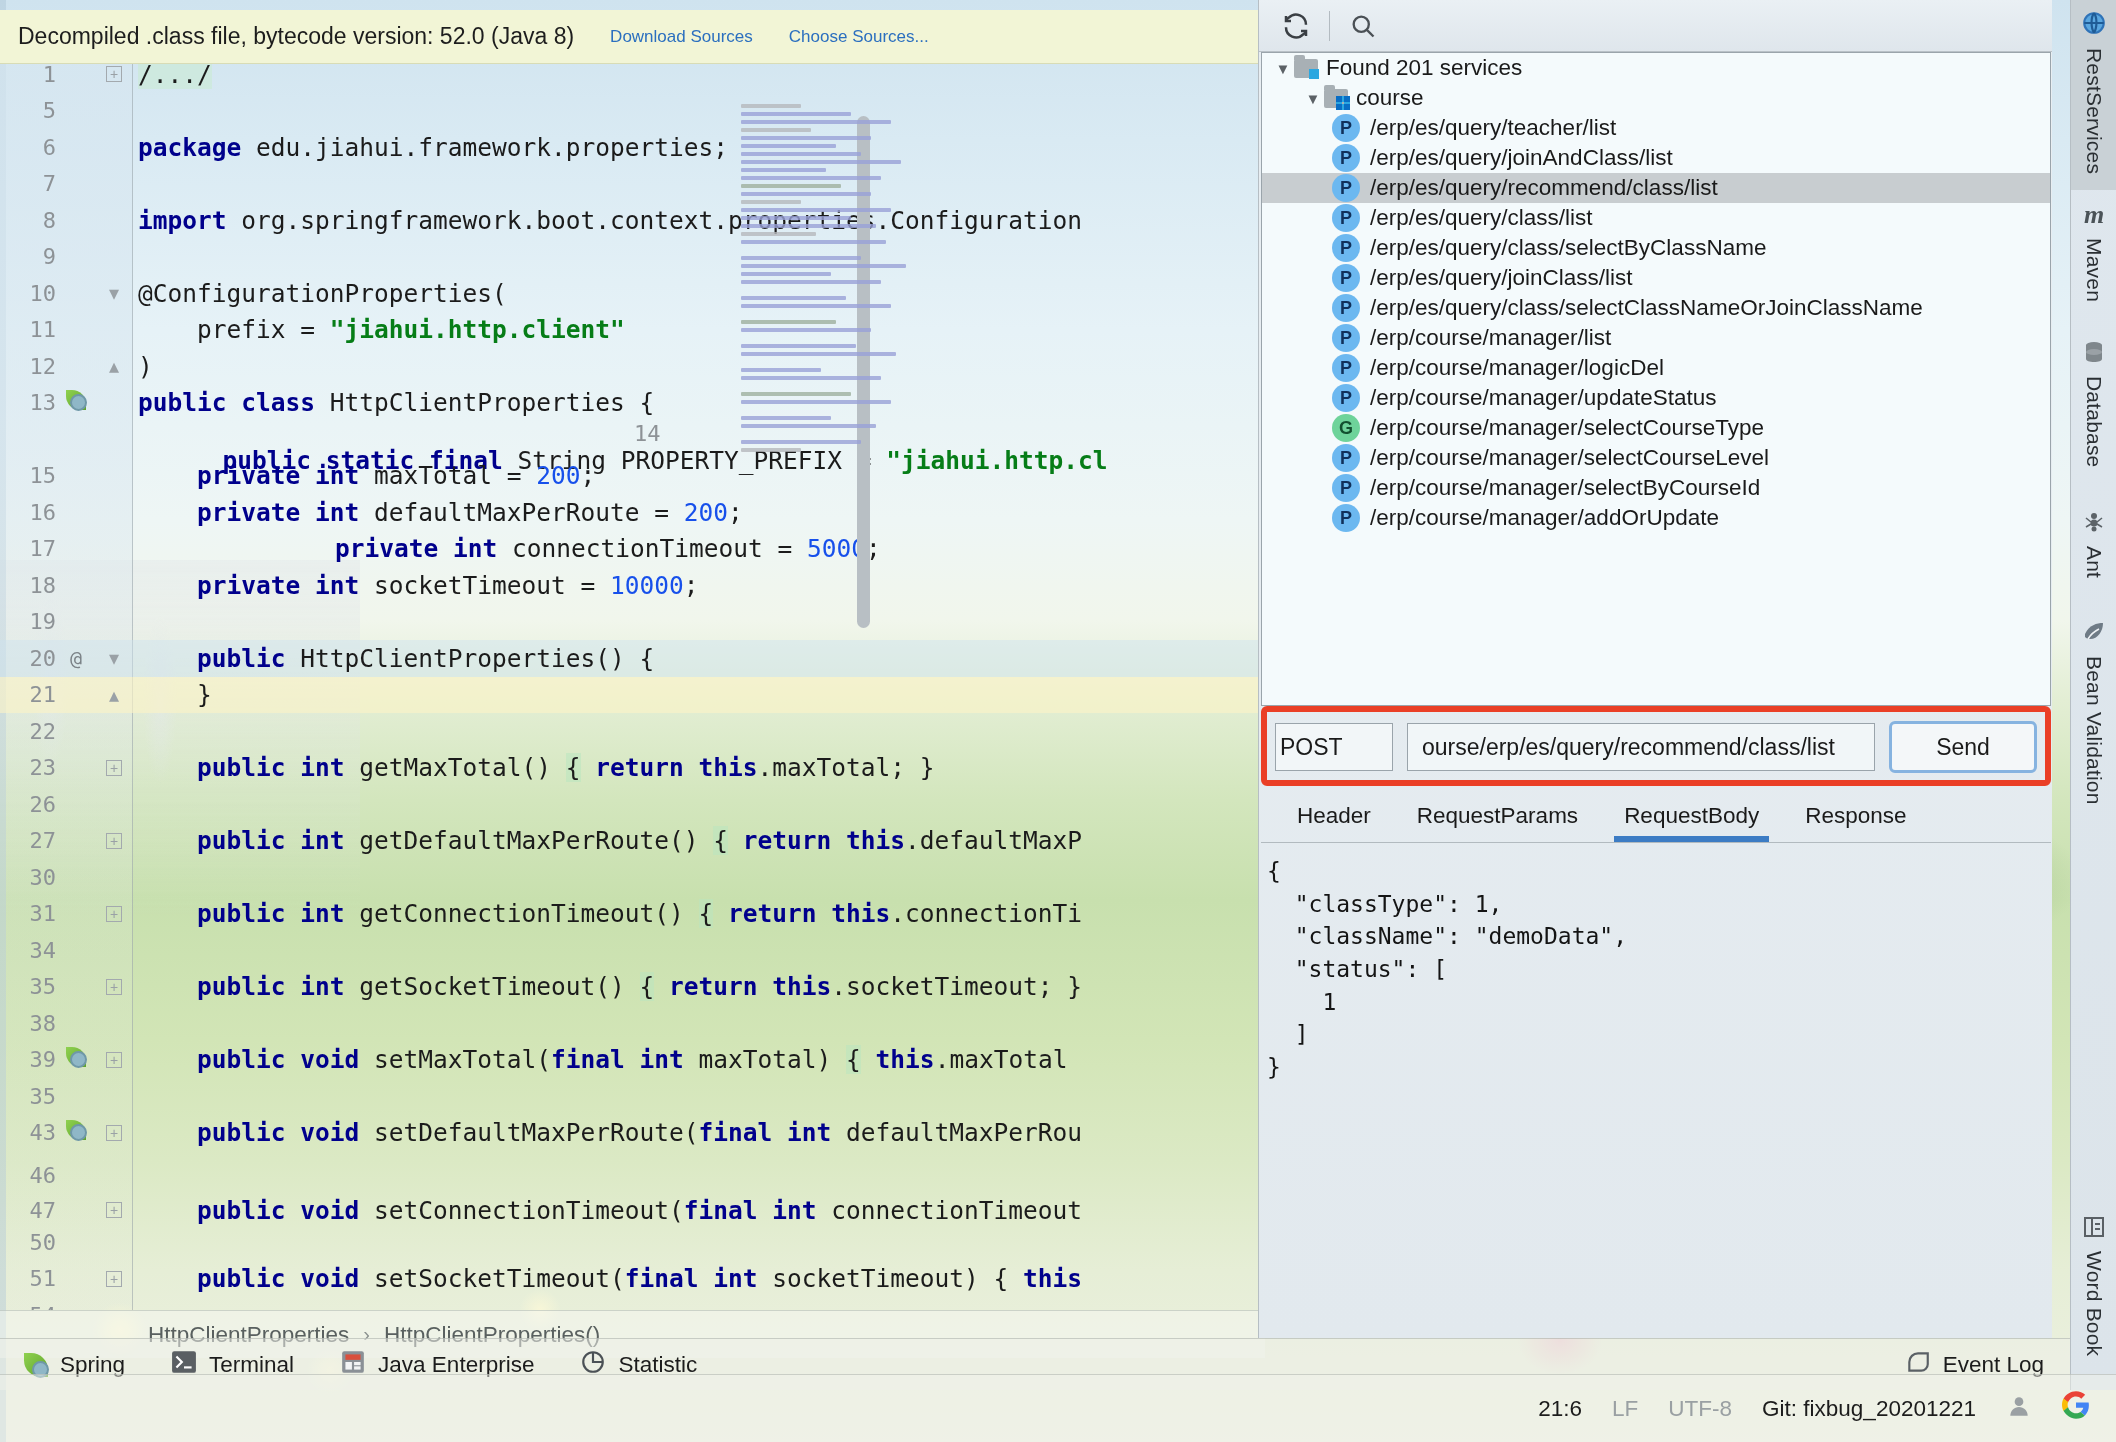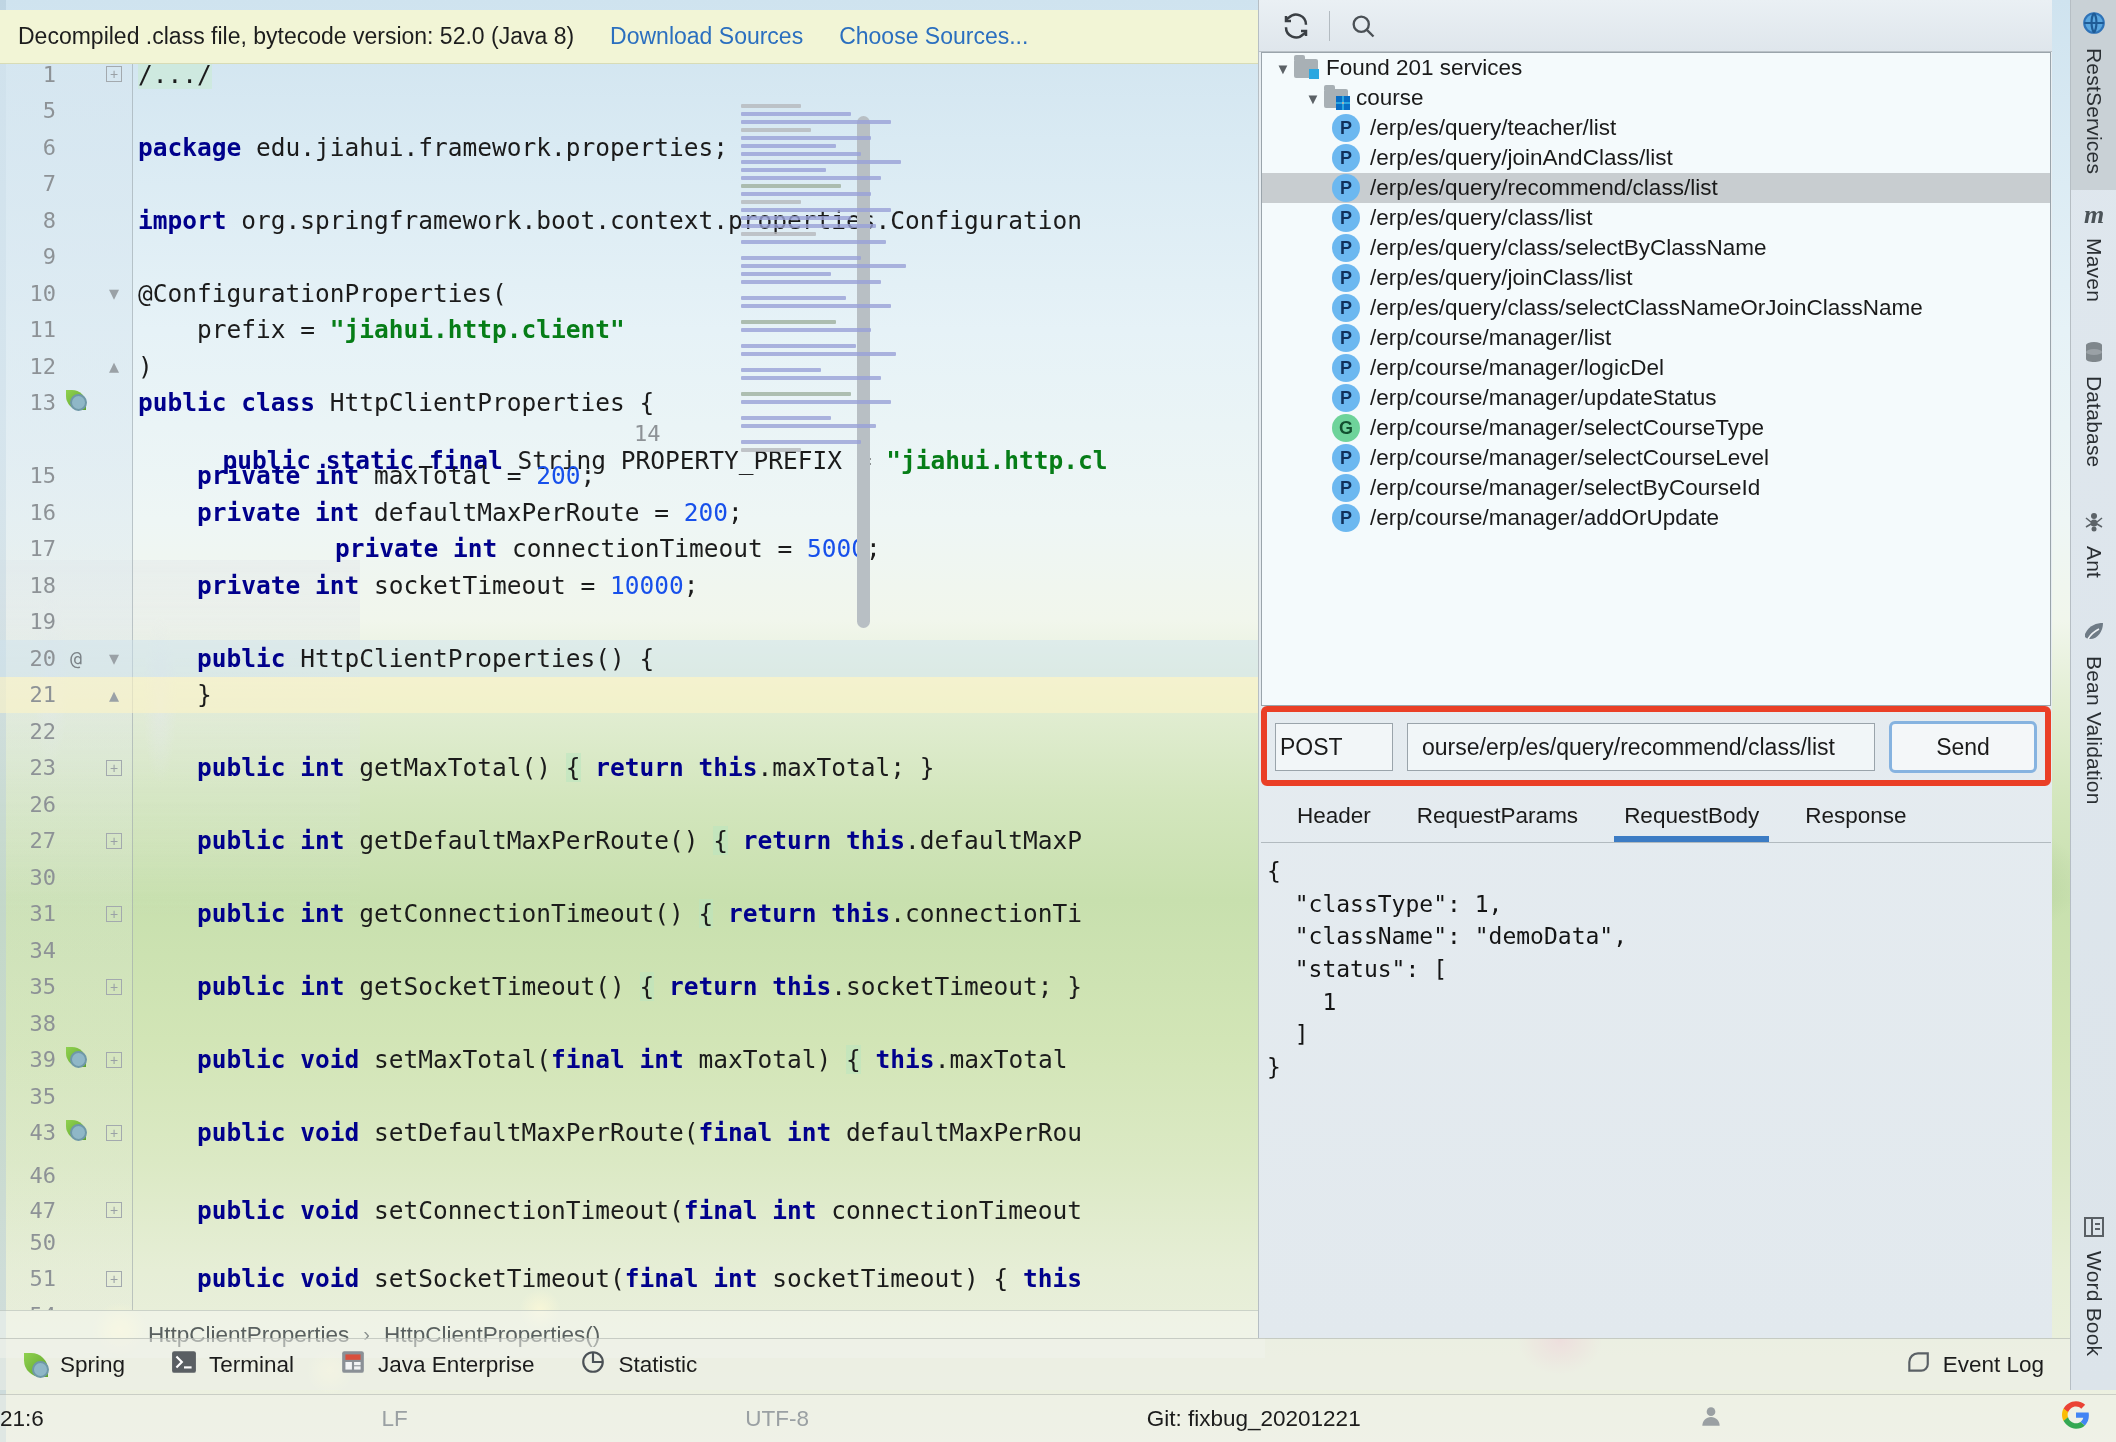--- a/index.html
+++ b/index.html
@@ -45,21 +45,21 @@
     opacity:.8;
   }
 
   
   #banner {
     position:absolute; left:0; top:10px; width:1265px; height:54px;
     background:#f2f5d6; border-bottom:1px solid #d8dcb6;
     display:flex; align-items:center; padding-left:18px; gap:36px;
   }
   #banner .txt { font-size:23px; color:#1d1d1d; }
-  #banner .lnk { font-size:23px; color:#2b6fbf; cursor:pointer; }
+  #banner .lnk { font-size:17px; color:#2b6fbf; cursor:pointer; }
 
   
   #editor { position:absolute; left:0; top:64px; width:1265px; height:1246px; overflow:hidden; }
   .gutter-bg {
     position:absolute; left:0; top:0; width:133px; height:100%;
     background: linear-gradient(180deg, rgba(214,230,240,.72) 0px, rgba(219,233,241,.62) 360px, rgba(222,232,236,.38) 560px, rgba(225,232,226,.22) 760px, rgba(228,232,222,.12) 1246px);
   }
   .gutter-line { position:absolute; left:132px; top:0; width:1px; height:100%; background:rgba(150,160,165,.55); }
 
   .code-line { position:absolute; left:0; width:1265px; height:36.5px; display:flex; align-items:center; }
@@ -191,24 +191,24 @@
     background:rgba(236,239,231,.55);
     border-top:1px solid rgba(160,168,162,.5);
     display:flex; align-items:center; gap:46px; padding-left:24px;
     font-size:22.5px; color:#1c1c1c;
   }
   #bottombar .bitem { display:flex; align-items:center; gap:12px; cursor:pointer; }
   #eventlog { position:absolute; right:26px; display:flex; align-items:center; gap:12px; cursor:pointer; }
 
   
   #status {
-    position:absolute; left:0; bottom:0; width:2116px; height:48px;
+    position:absolute; left:0; bottom:0; width:2116px; height:68px;
     background:rgba(240,241,233,.5);
     border-top:1px solid rgba(165,172,166,.5);
-    display:flex; align-items:center; justify-content:space-between; gap:30px; padding-right:26px;
+    display:flex; align-items:center; justify-content:flex-end; gap:30px; padding-right:26px;
     font-size:22.5px; color:#1c1c1c;
   }
   #status .dim { color:#9aa0a3; }
   .gicon { font-size:26px; font-weight:bold; }
 
   
   #leftedge { position:absolute; left:0; top:0; width:6px; height:1442px; background:rgba(175,200,215,.5); }
 </style>
 </head>
 <body>

